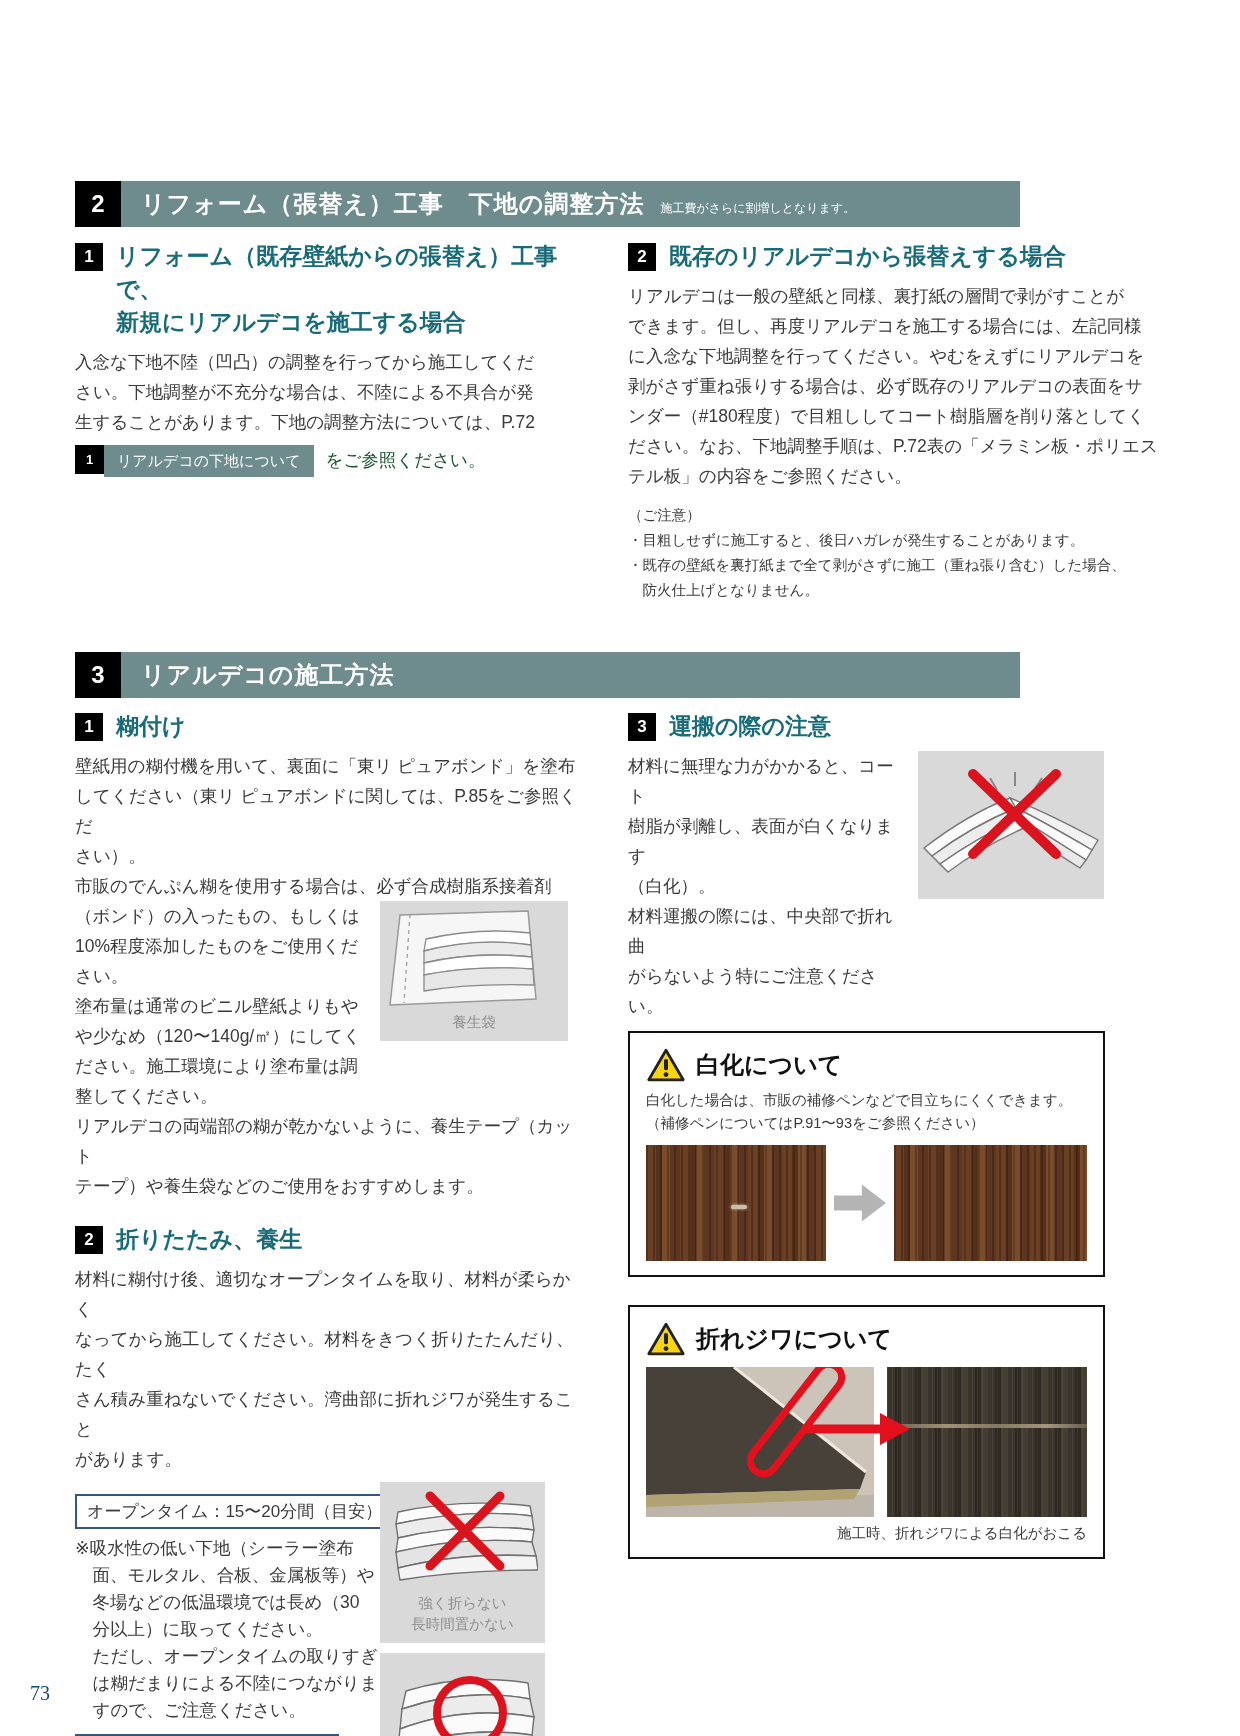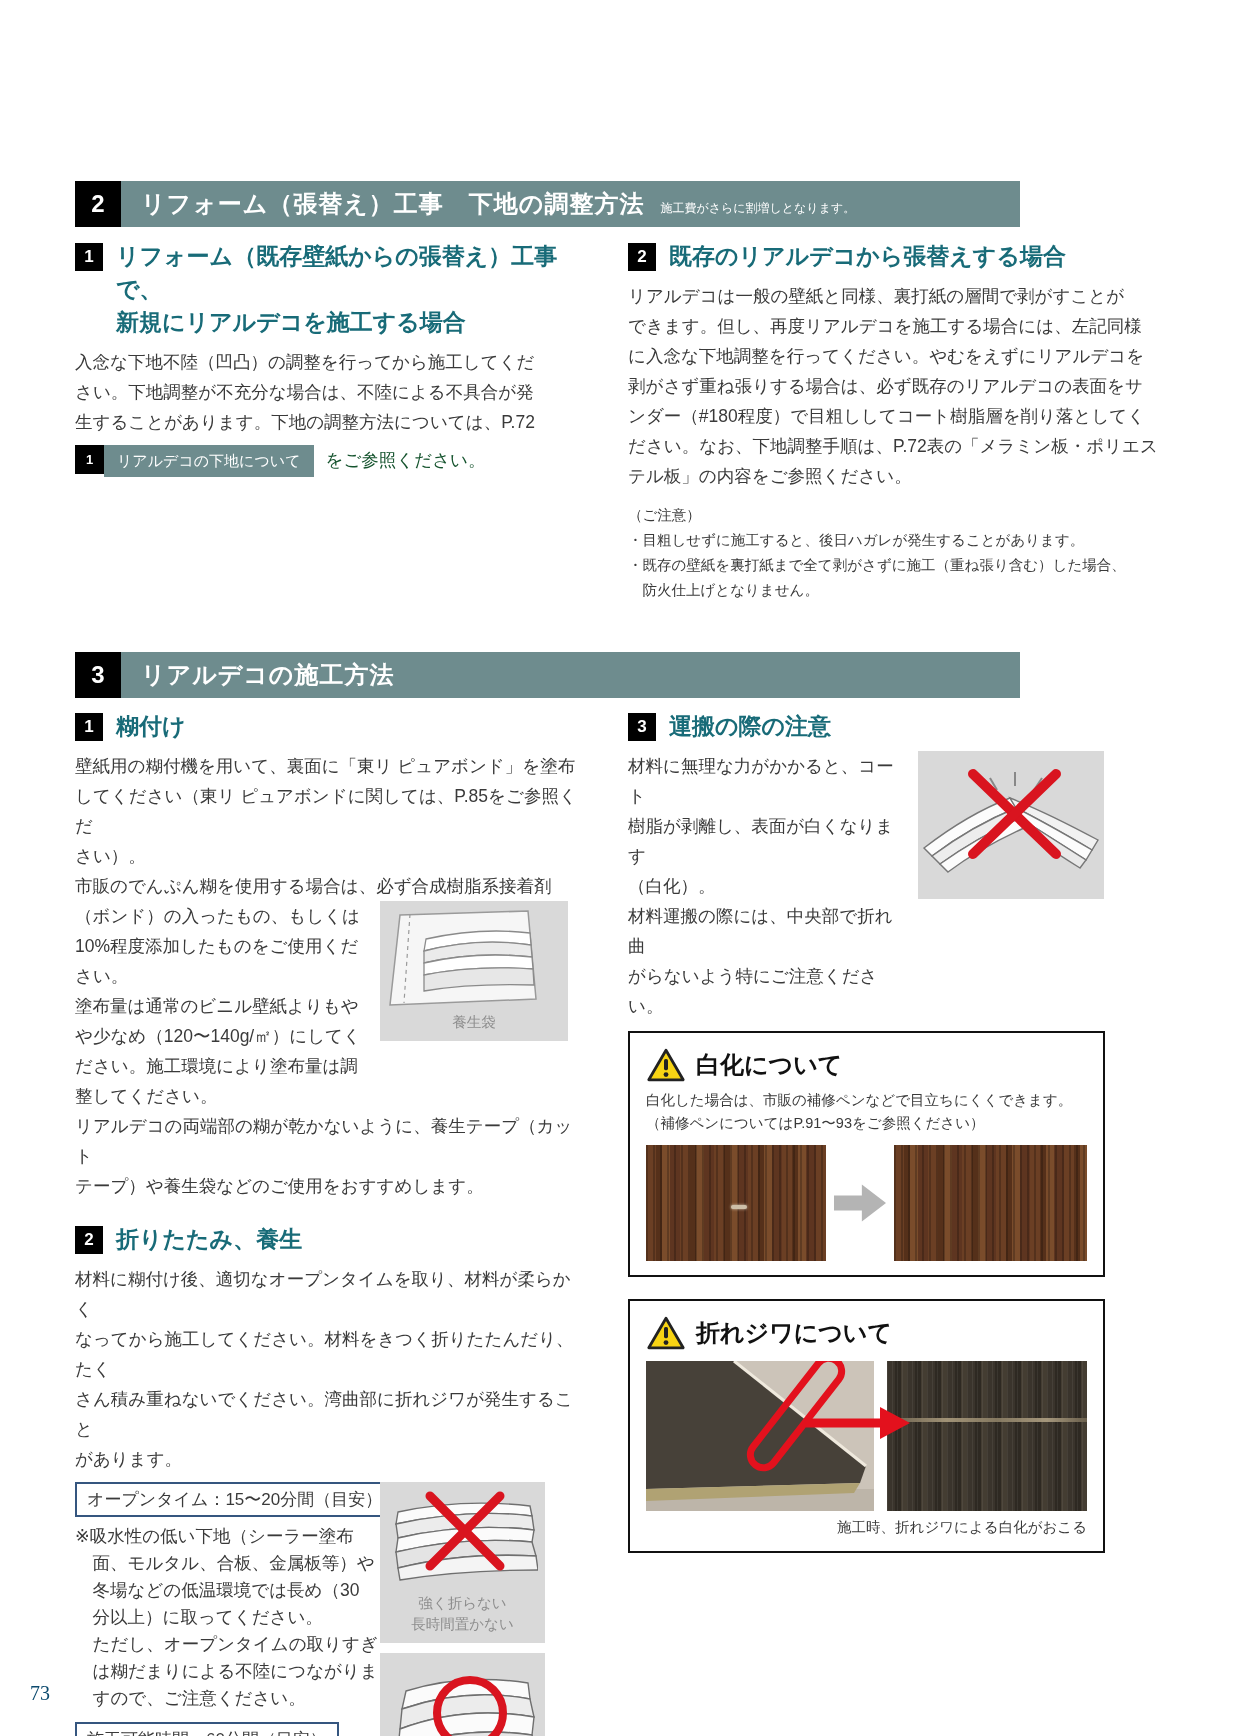--- a/index.html
+++ b/index.html
@@ -39,21 +39,21 @@
   .ref-sq{width:29px;background:#000;color:#fff;font-size:13px;font-weight:bold;display:flex;align-items:center;justify-content:center;}
   .ref-label{background:#6e8c8e;color:#ffffff;font-size:15px;display:flex;align-items:center;padding:16px 13px;white-space:nowrap;}
   .ref-suffix{font-size:17.5px;color:#14532d;}
 
   
   .row{display:flex;}
   .illus-box{background:#d9d9d9;position:relative;flex:0 0 auto;}
   .illus-cap{position:absolute;left:0;right:0;bottom:8px;text-align:center;color:#8d8d8d;font-size:14.5px;line-height:21px;}
 
   
-  .timebox{display:inline-block;border:2px solid #35567f;padding:4px 10px;font-size:17px;color:#3a3a3a;white-space:nowrap;}
+  .timebox{display:inline-block;border:2px solid #35567f;padding:4px 10px;font-size:17px;color:#3a3a3a;white-space:nowrap;margin-top:12px;}
 
   
   .bigbox{border:2px solid #111;padding:14px 16px;background:#fff;}
   .bigbox-head{display:flex;align-items:center;gap:10px;}
   .bigbox-title{font-size:24px;font-weight:bold;color:#111;}
   .bigbox-text{font-size:14.5px;line-height:23px;color:#3a3a3a;margin-top:6px;}
 
   
   .wood{
     height:116px;position:relative;flex:0 0 auto;
@@ -270,21 +270,21 @@
       <div class="wood" style="width:180px;">
         <div class="scratch"></div>
       </div>
       <svg width="52" height="44" viewBox="0 0 56 44" style="margin:0 8px;">
         <polygon points="0,14 30,14 30,2 56,22 30,42 30,30 0,30" fill="#b4b4b4"></polygon>
       </svg>
       <div class="wood" style="width:193px;"></div>
     </div>
   </div>
 
-  <div class="bigbox" style="width:441px;margin-top:22px;">
+  <div class="bigbox" style="width:441px;margin-top:28px;">
     <div class="bigbox-head">
       <svg width="40" height="36" viewBox="0 0 100 90">
         <path d="M50 8 L93 82 L7 82 Z" fill="#f8d414" stroke="#222" stroke-width="7" stroke-linejoin="round"></path>
         <rect x="45" y="30" width="10" height="28" rx="4" fill="#222"></rect>
         <circle cx="50" cy="69" r="6" fill="#222"></circle>
       </svg>
       <div class="bigbox-title">折れジワについて</div>
     </div>
     <div style="position:relative;height:150px;margin-top:10px;">
       <svg width="228" height="150" viewBox="0 0 228 150" style="position:absolute;left:0;top:0;">

